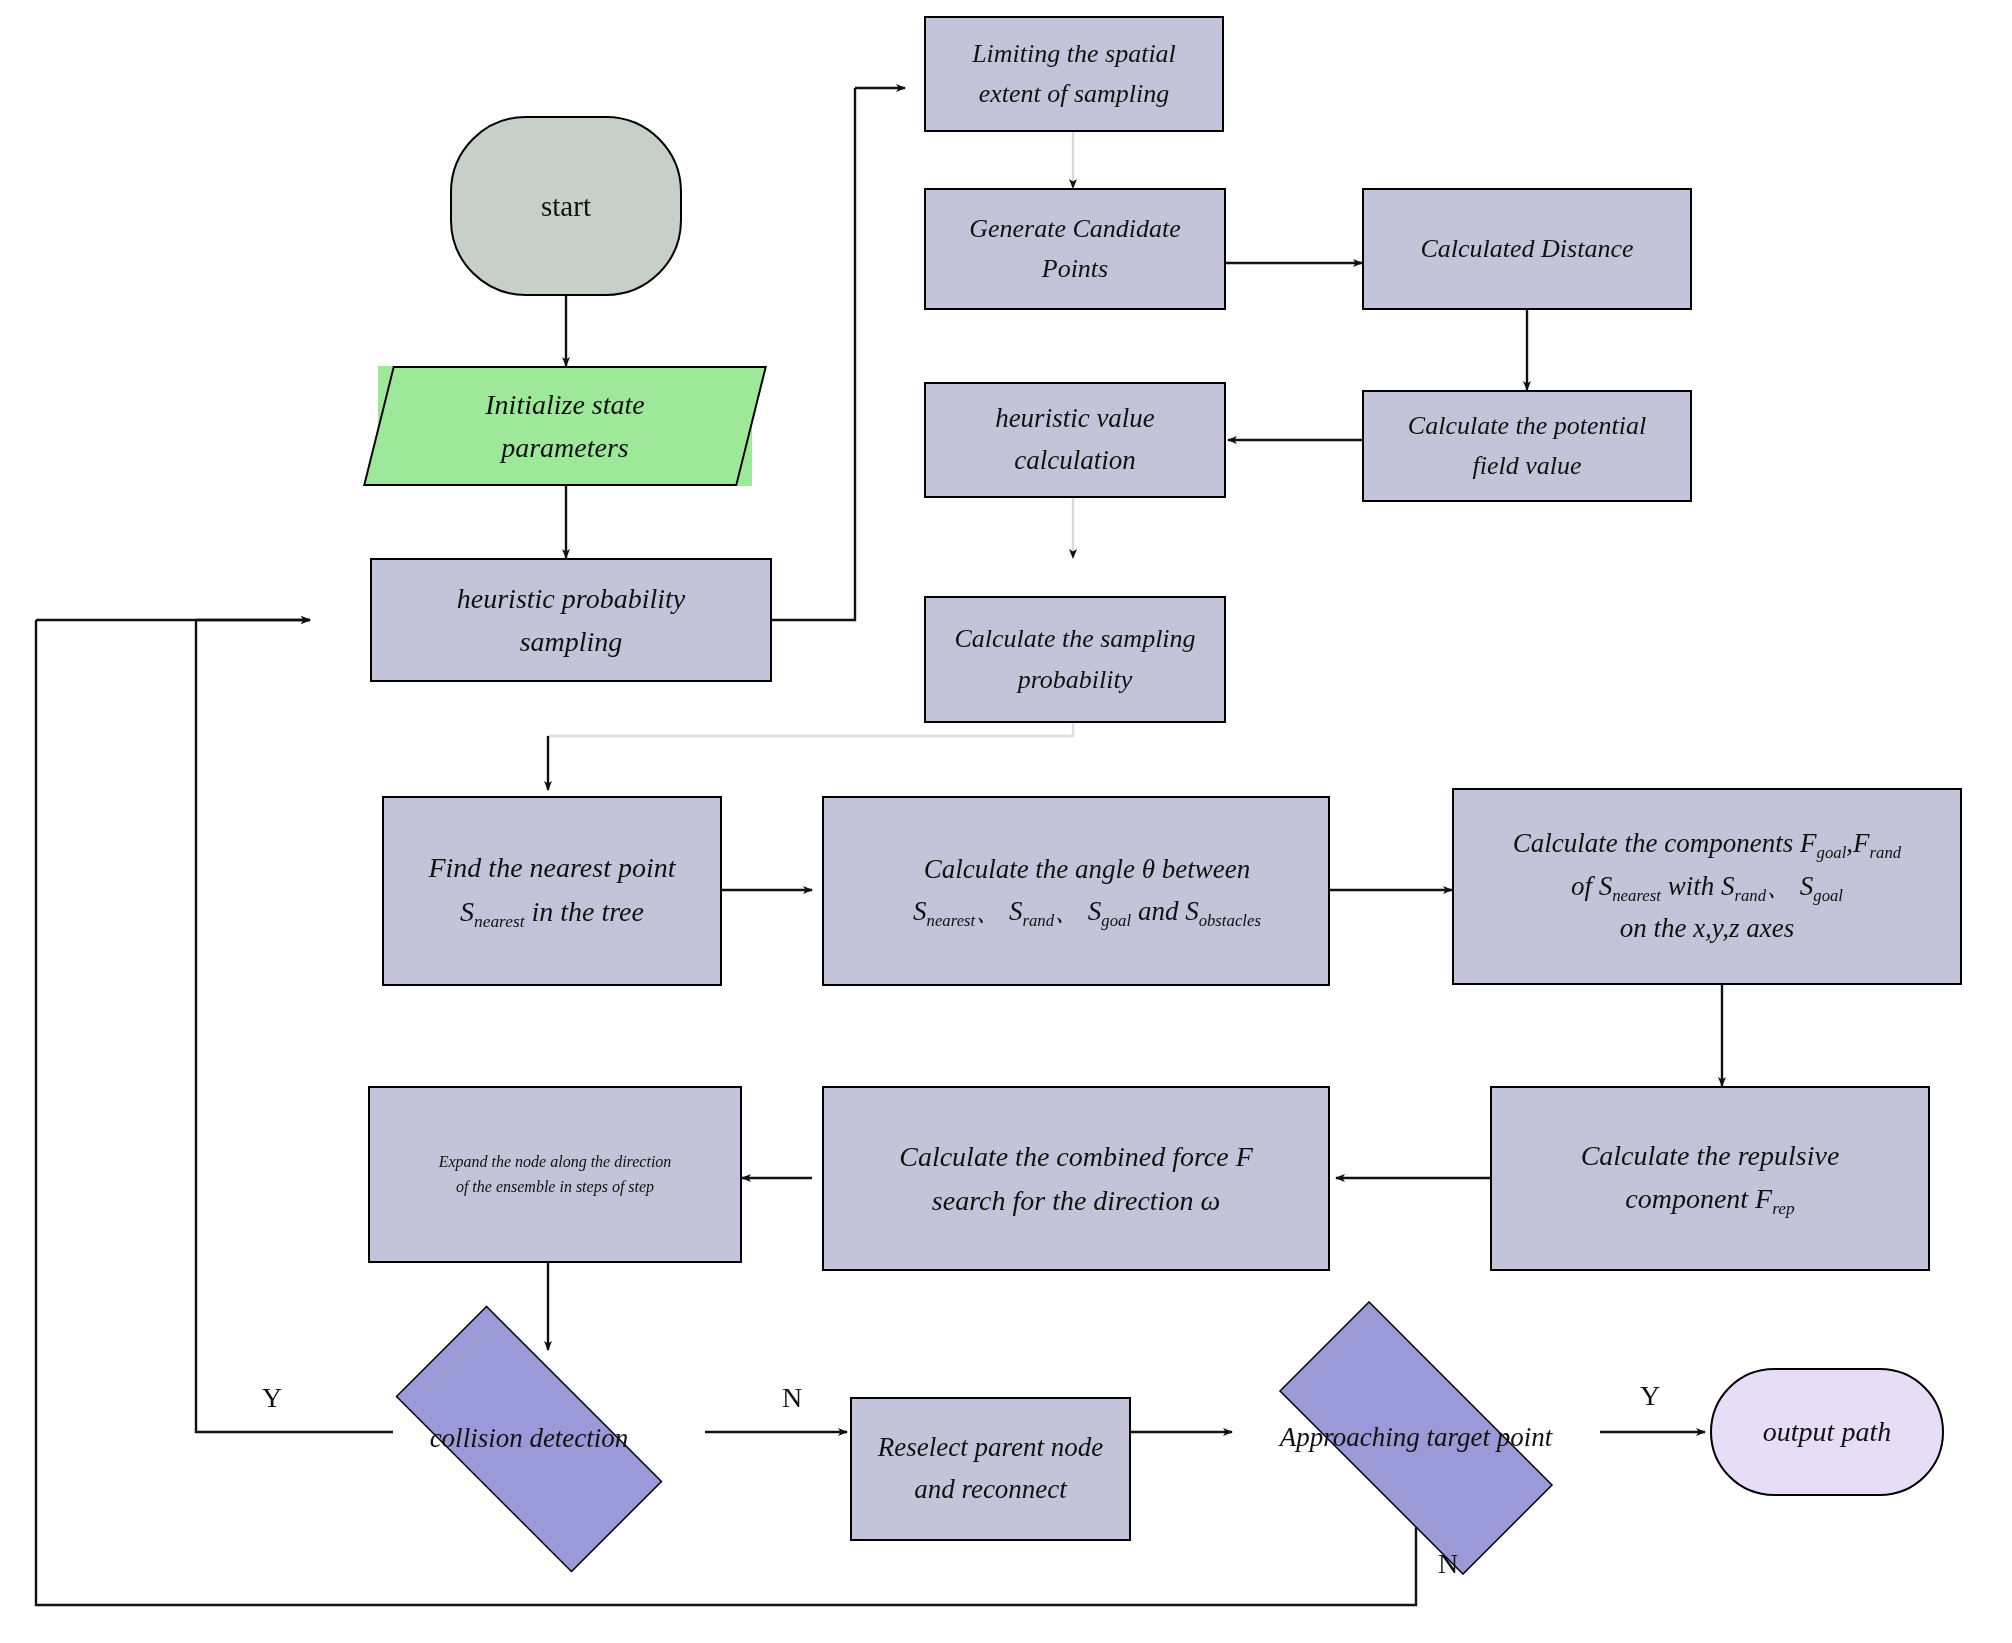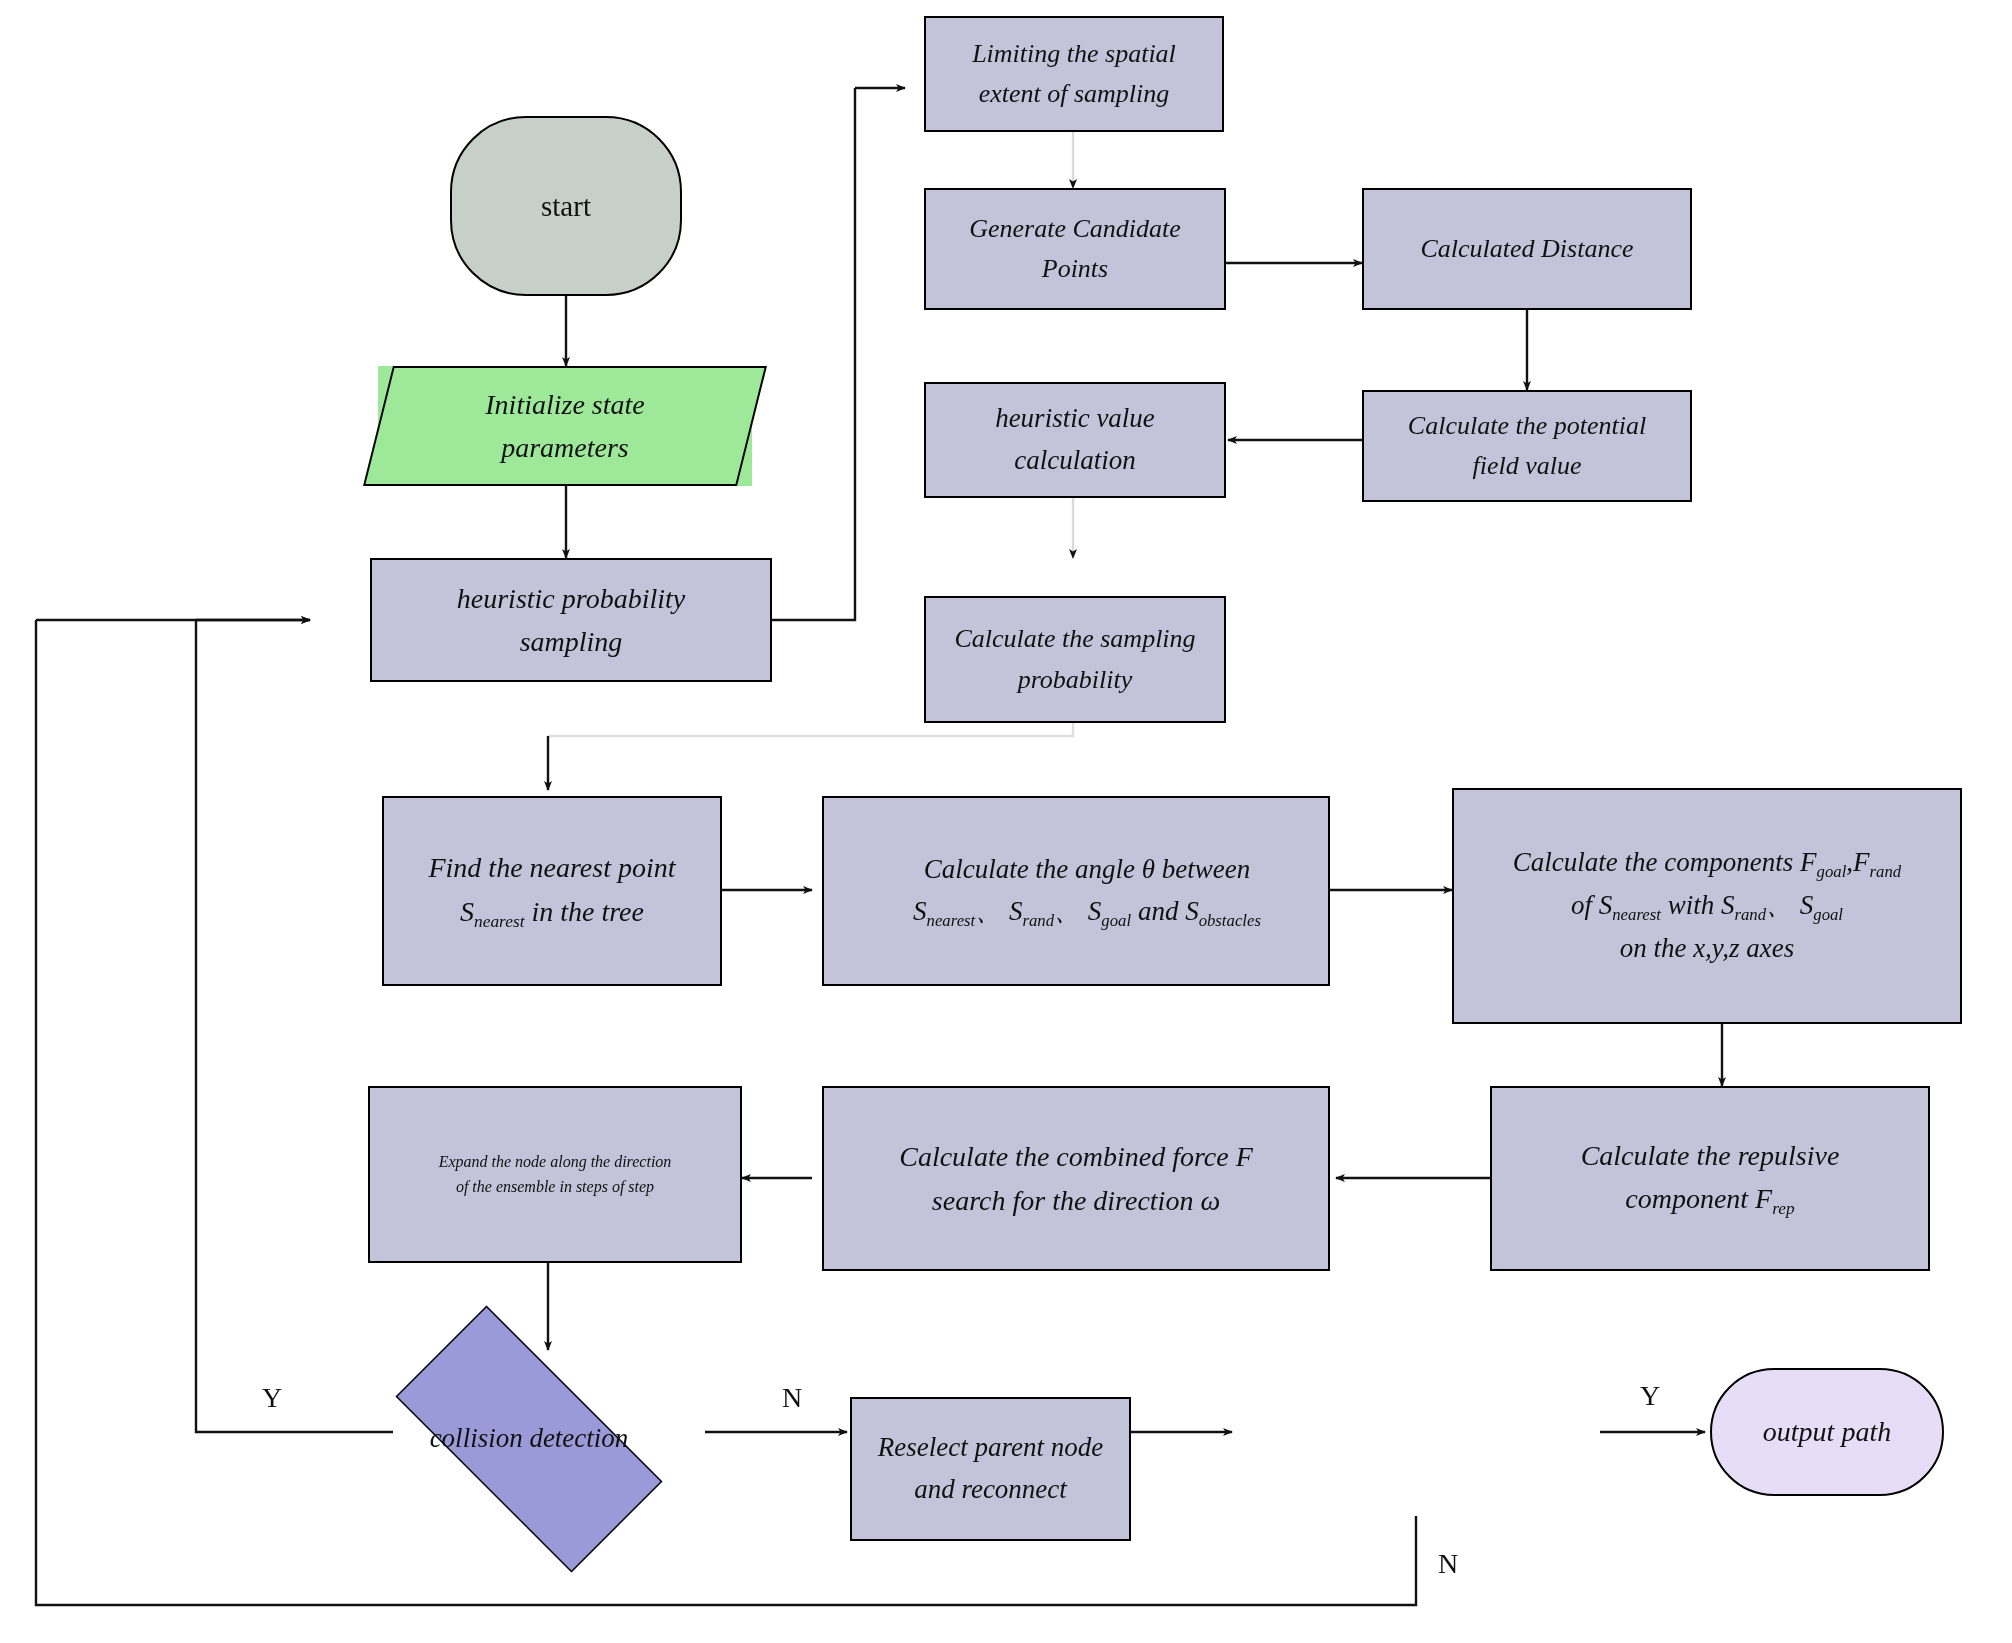--- a/index.html
+++ b/index.html
@@ -173,21 +173,21 @@
     <div>
       <div>
         <span>Calculate the angle </span><span>θ</span><span> between</span>
       </div>
       <div>
         <span>S<sub>nearest</sub>、 </span><span>S<sub>rand</sub>、 </span><span>S<sub>goal</sub> and </span><span>S<sub>obstacles</sub></span>
       </div>
     </div>
   </div>
 
-  <div class="node proc" style="left:1452px;top:788px;width:510px;height:236px;font-size:27px;">
+  <div class="node proc" style="left:1452px;top:788px;width:510px;height:197px;font-size:27px;">
     <div>
       <div>
         <span>Calculate the components </span><span>F<sub>goal</sub>,</span><span>F<sub>rand</sub></span>
       </div>
       <div>
         <span>of S<sub>nearest</sub> with S<sub>rand</sub>、 S<sub>goal</sub></span>
       </div>
       <div>on the x,y,z axes</div>
     </div>
   </div>
@@ -220,20 +220,24 @@
     <span class="dec-label">collision detection</span>
   </div>
 
   <div class="node proc" style="left:850px;top:1362px;width:281px;height:144px;font-size:27px;margin-top:35px;">
     <div>
       <div>Reselect parent node</div>
       <div>and reconnect</div>
     </div>
   </div>
 
+  <div class="node dec" style="left:1232px;top:1348px;width:368px;height:180px;font-size:27px;">
+    <div class="dec-shape"></div>
+    <span class="dec-label">Approaching target point</span>
+  </div>
 
   <div class="node term-out" style="left:1710px;top:1368px;width:234px;height:128px;font-size:28px;">
     <span class="txt">output path</span>
   </div>
 
   <div class="edge-label" style="left:262px;top:1382px;">Y</div>
   <div class="edge-label" style="left:782px;top:1382px;">N</div>
   <div class="edge-label" style="left:1640px;top:1380px;">Y</div>
   <div class="edge-label" style="left:1438px;top:1548px;">N</div>
 

